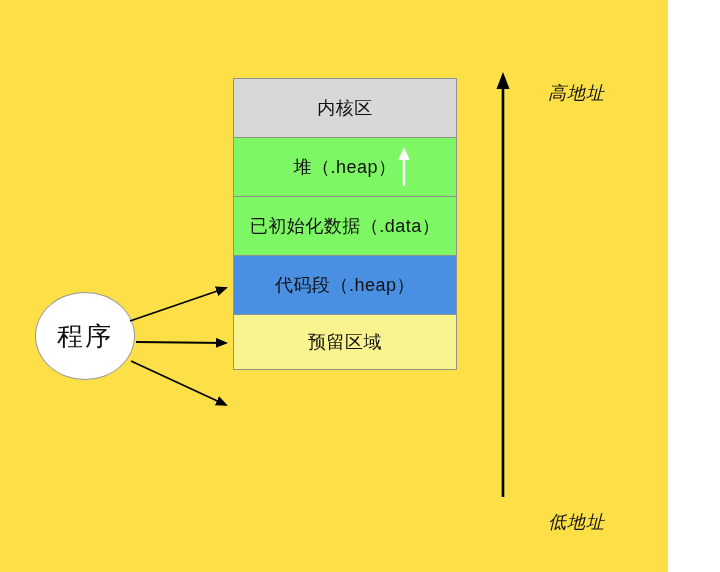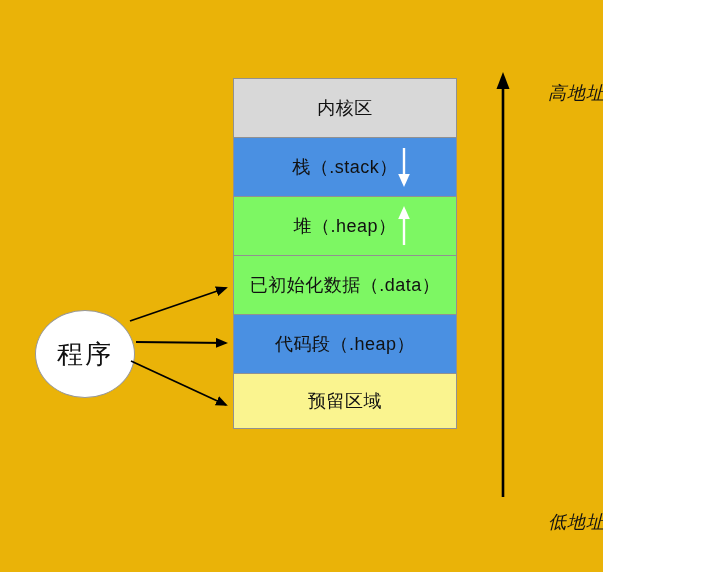--- a/index.html
+++ b/index.html
@@ -3,23 +3,23 @@
 <meta charset="utf-8">
 <style>
   html, body {
     margin: 0;
     padding: 0;
     background: #ffffff;
     font-family: "Liberation Sans", "DejaVu Sans", sans-serif;
   }
   .canvas {
     position: relative;
-    width: 603px;
+    width: 668px;
     height: 572px;
-    background: #eab308;
+    background: #fde047;
     overflow: hidden;
   }
   
   .mem-stack {
     position: absolute;
     left: 233px;
     top: 78px;
     width: 224px;
     border: 1px solid #919191;
     box-sizing: border-box;
@@ -46,21 +46,21 @@
     left: 163px;
     top: 50%;
     transform: translateY(-50%);
     width: 14px;
     height: 40px;
   }
   
   .program-circle {
     position: absolute;
     left: 35px;
-    top: 310px;
+    top: 292px;
     width: 100px;
     height: 88px;
     border: 1.5px solid #979797;
     border-radius: 50%;
     box-sizing: border-box;
     background: #ffffff;
     display: flex;
     align-items: center;
     justify-content: center;
     text-align: center;
@@ -95,27 +95,20 @@
 <body>
 
 <div class="canvas">
 
   <div class="mem-stack">
 
     <div class="seg" style="background-color: rgb(216, 216, 216);">
       <span class="seg-label">内核区</span>
     </div>
 
-    <div class="seg" style="background-color: rgb(74, 144, 226);">
-      <span class="seg-label">栈（.stack）</span>
-      <svg class="growth-arrow" viewBox="0 0 14 40">
-        <line x1="7" y1="1" x2="7" y2="29" stroke="#ffffff" stroke-width="2.4"></line>
-        <polygon points="7,40 1.2,27 12.8,27" fill="#ffffff"></polygon>
-      </svg>
-    </div>
 
     <div class="seg" style="background-color: rgb(125, 247, 99);">
       <span class="seg-label">堆（.heap）</span>
       <svg class="growth-arrow" viewBox="0 0 14 40">
         <line x1="7" y1="11" x2="7" y2="39" stroke="#ffffff" stroke-width="2.4"></line>
         <polygon points="7,0 1.2,13 12.8,13" fill="#ffffff"></polygon>
       </svg>
     </div>
 
 

